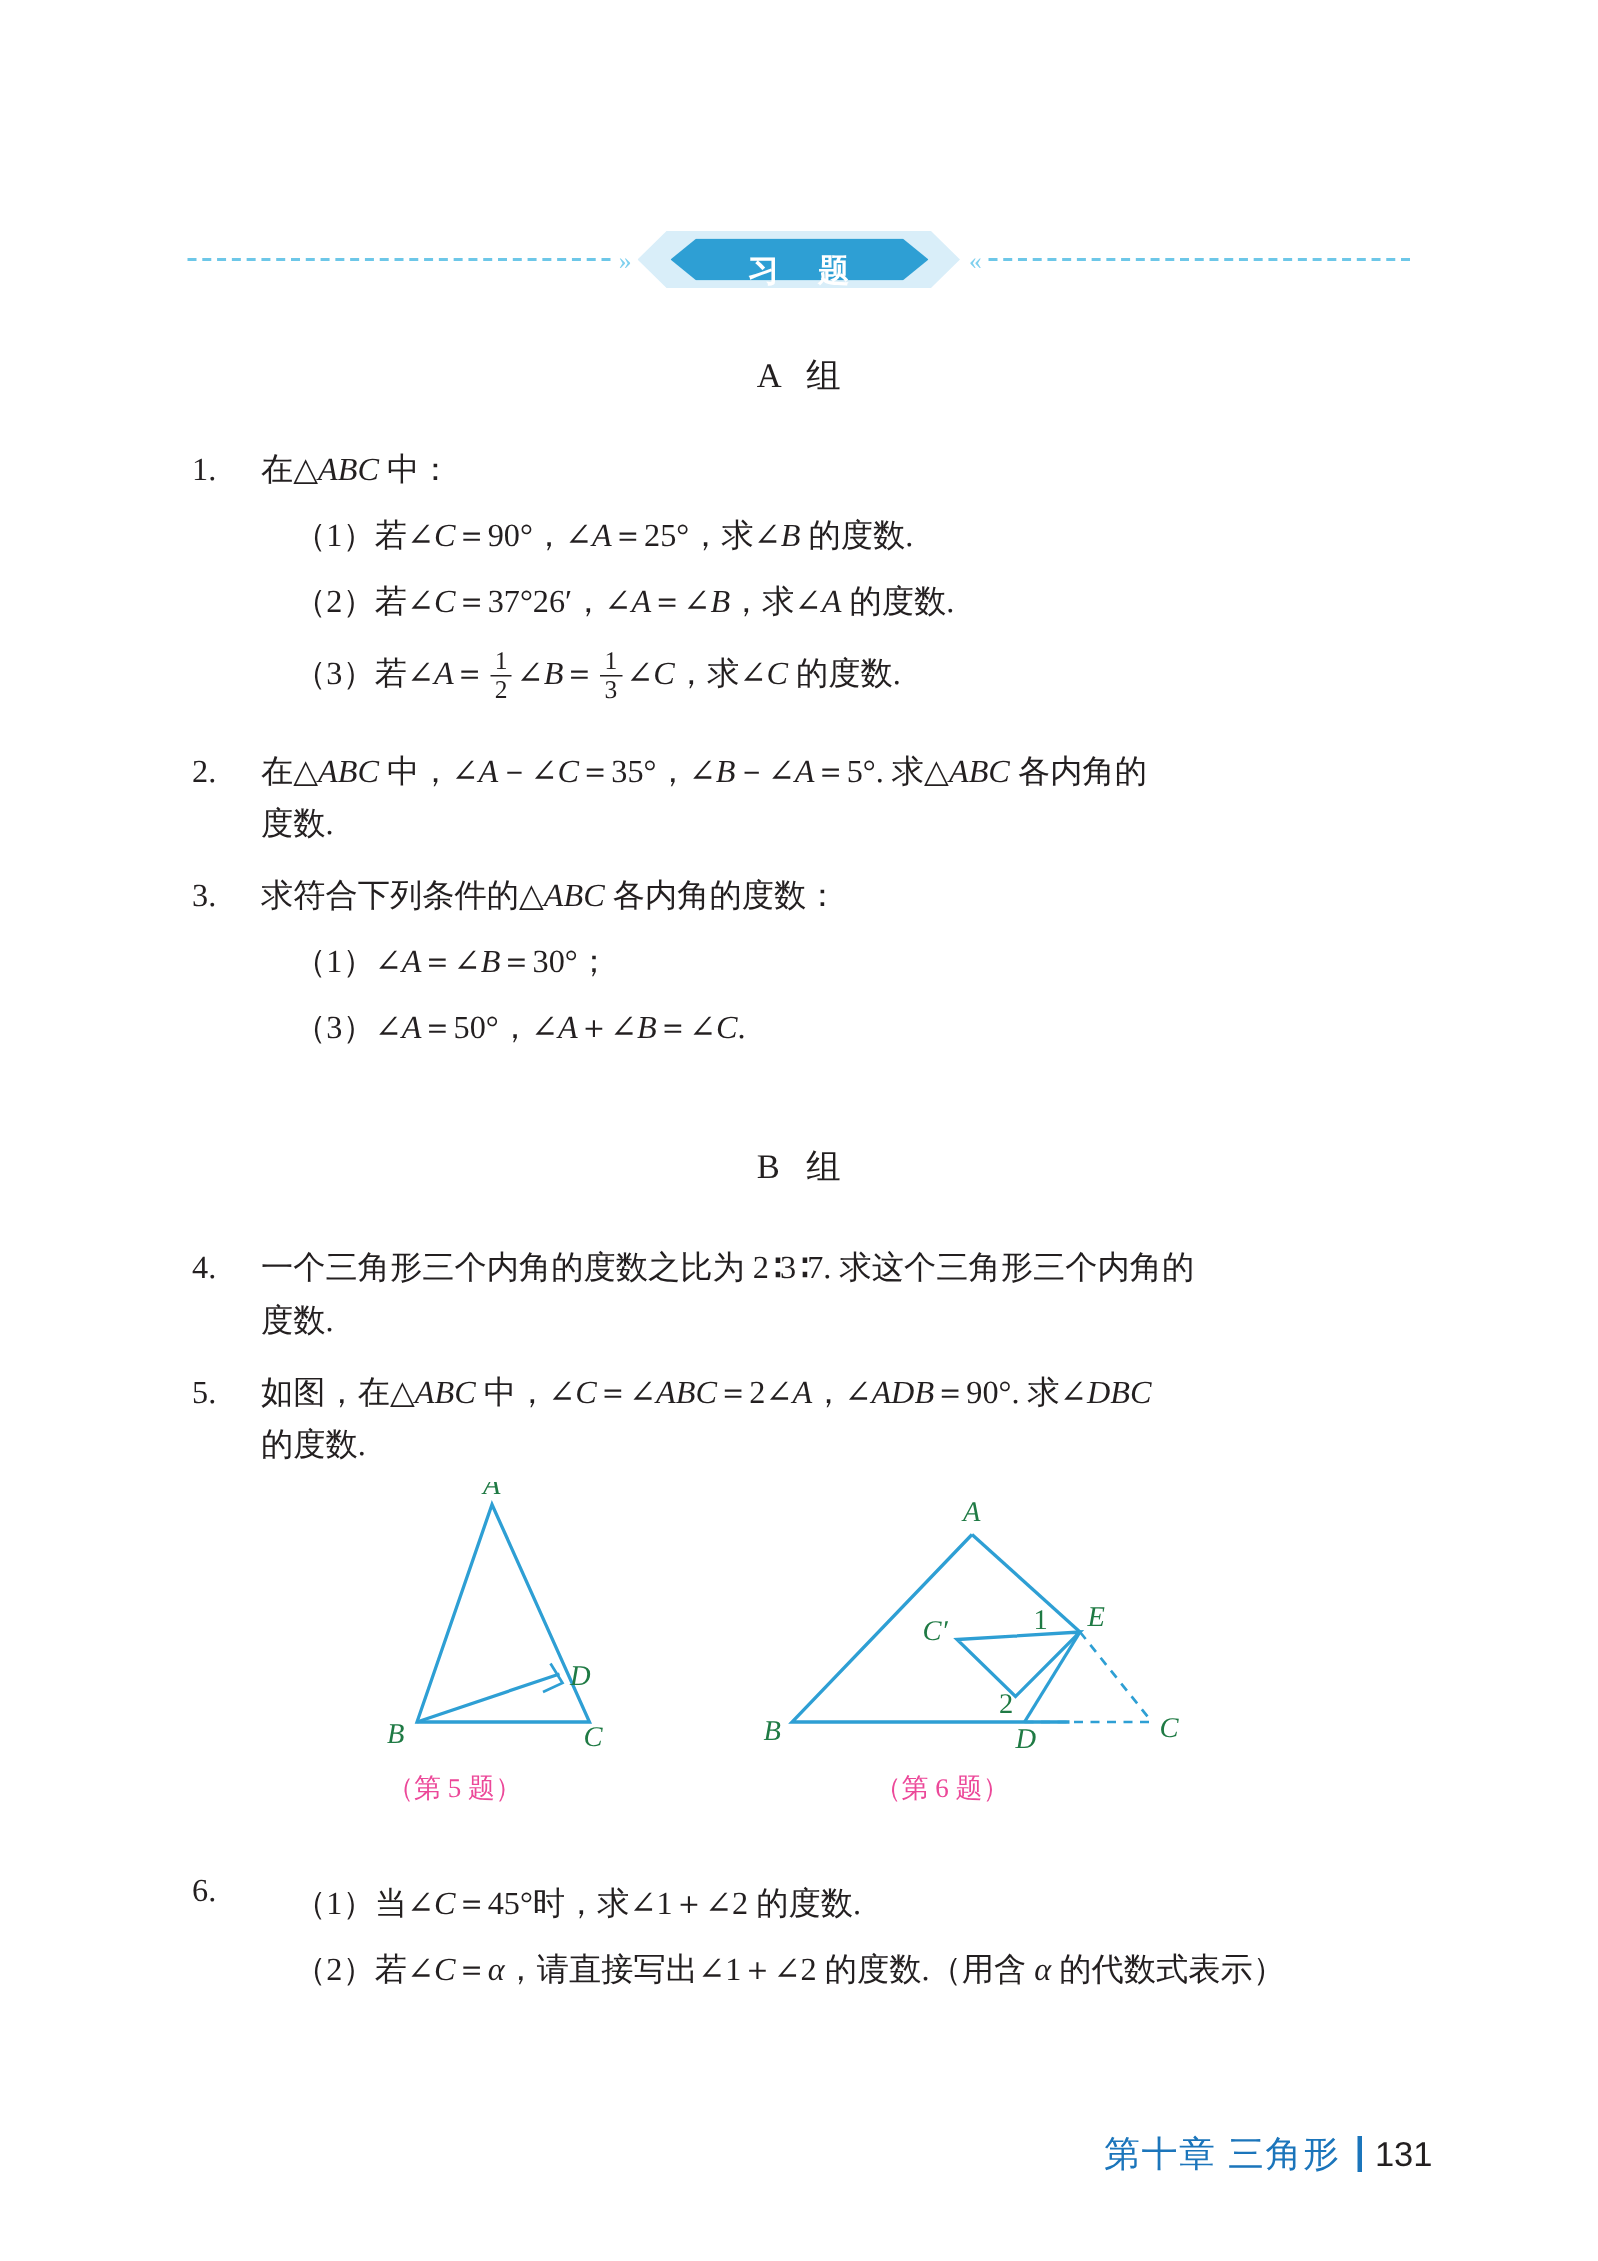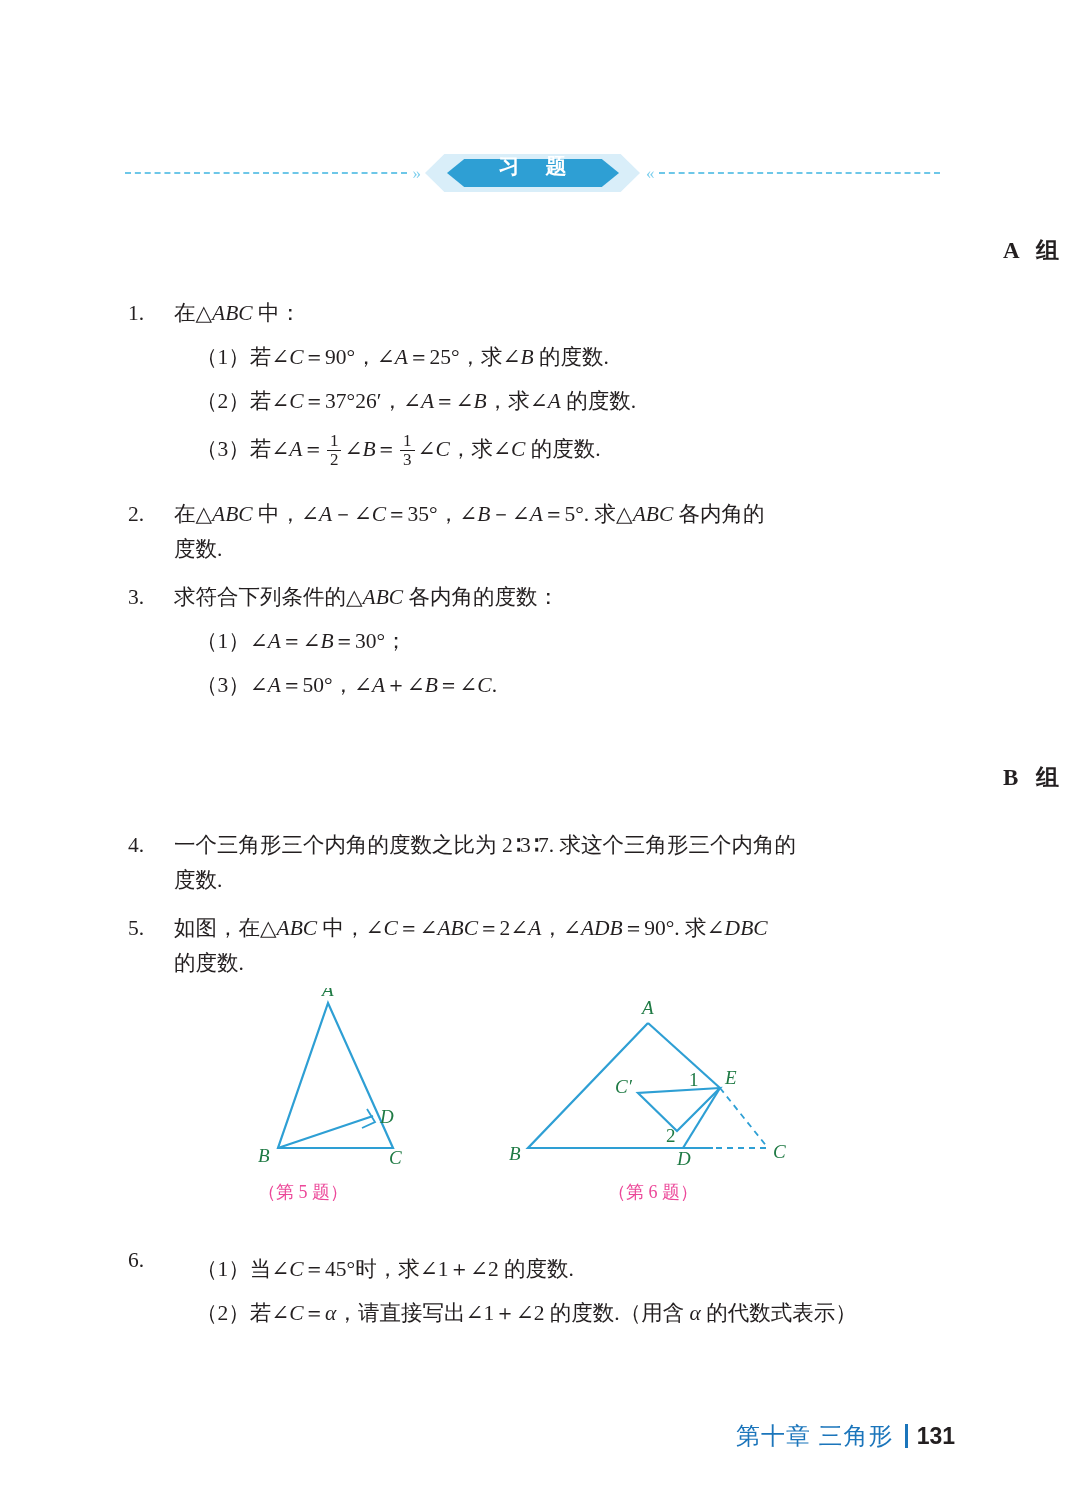--- a/index.html
+++ b/index.html
@@ -43,21 +43,21 @@
     font-size: 17px;
     letter-spacing: -2px;
     padding: 0 6px;
     line-height: 1;
   }
   .banner-center {
     position: relative;
     width: 215px;
     height: 42px;
     display: flex;
-    align-items: flex-start;
+    align-items: flex-end;
     justify-content: center;
   }
   .hexplate {
     position: absolute;
     left: 0; top: 2px;
     width: 215px;
     height: 38px;
     background: #d9eef9;
     clip-path: polygon(0% 50%, 9% 0%, 91% 0%, 100% 50%, 91% 100%, 9% 100%);
   }
@@ -77,25 +77,24 @@
     font-size: 21px;
     letter-spacing: 10px;
     text-indent: 10px;
     z-index: 3;
   }
 
   
   .group-head {
     position: absolute;
     width: 100%;
-    text-align: right;
+    text-align: center;
     font-size: 23px;
     letter-spacing: 6px;
     text-indent: 6px;
-    font-weight: bold;
   }
   #grpA { top: 235px; }
   #grpB { top: 762px; }
 
   
   .prob {
     position: absolute;
     left: 128px;
     width: 810px;
     font-size: 21.5px;
@@ -142,21 +141,21 @@
     top: 988px;
     width: 810px;
     height: 215px;
   }
   .figcap {
     position: absolute;
     font-size: 18px;
     color: #ec4899;
   }
   #cap5 { left: 258px; top: 1180px; }
-  #cap6 { left: 608px; top: 1180px; text-align: center; }
+  #cap6 { left: 583px; top: 1180px; text-align: center; }
 
   
   .footer {
     position: absolute;
     right: 110px;
     bottom: 55px;
     display: flex;
     align-items: center;
     font-family: "Liberation Sans", sans-serif;
   }
@@ -167,21 +166,21 @@
   }
   .footer .bar {
     width: 3px;
     height: 24px;
     background: #1b75bb;
     margin: 0 9px 0 11px;
   }
   .footer .pg {
     color: #231f20;
     font-size: 23px;
-    font-weight: bold;
+    font-weight: normal;
   }
 </style>
 </head>
 <body>
 
 <div class="page">
 
   <div class="banner">
     <div class="dash-line"></div>
     <span class="chev">»</span>

